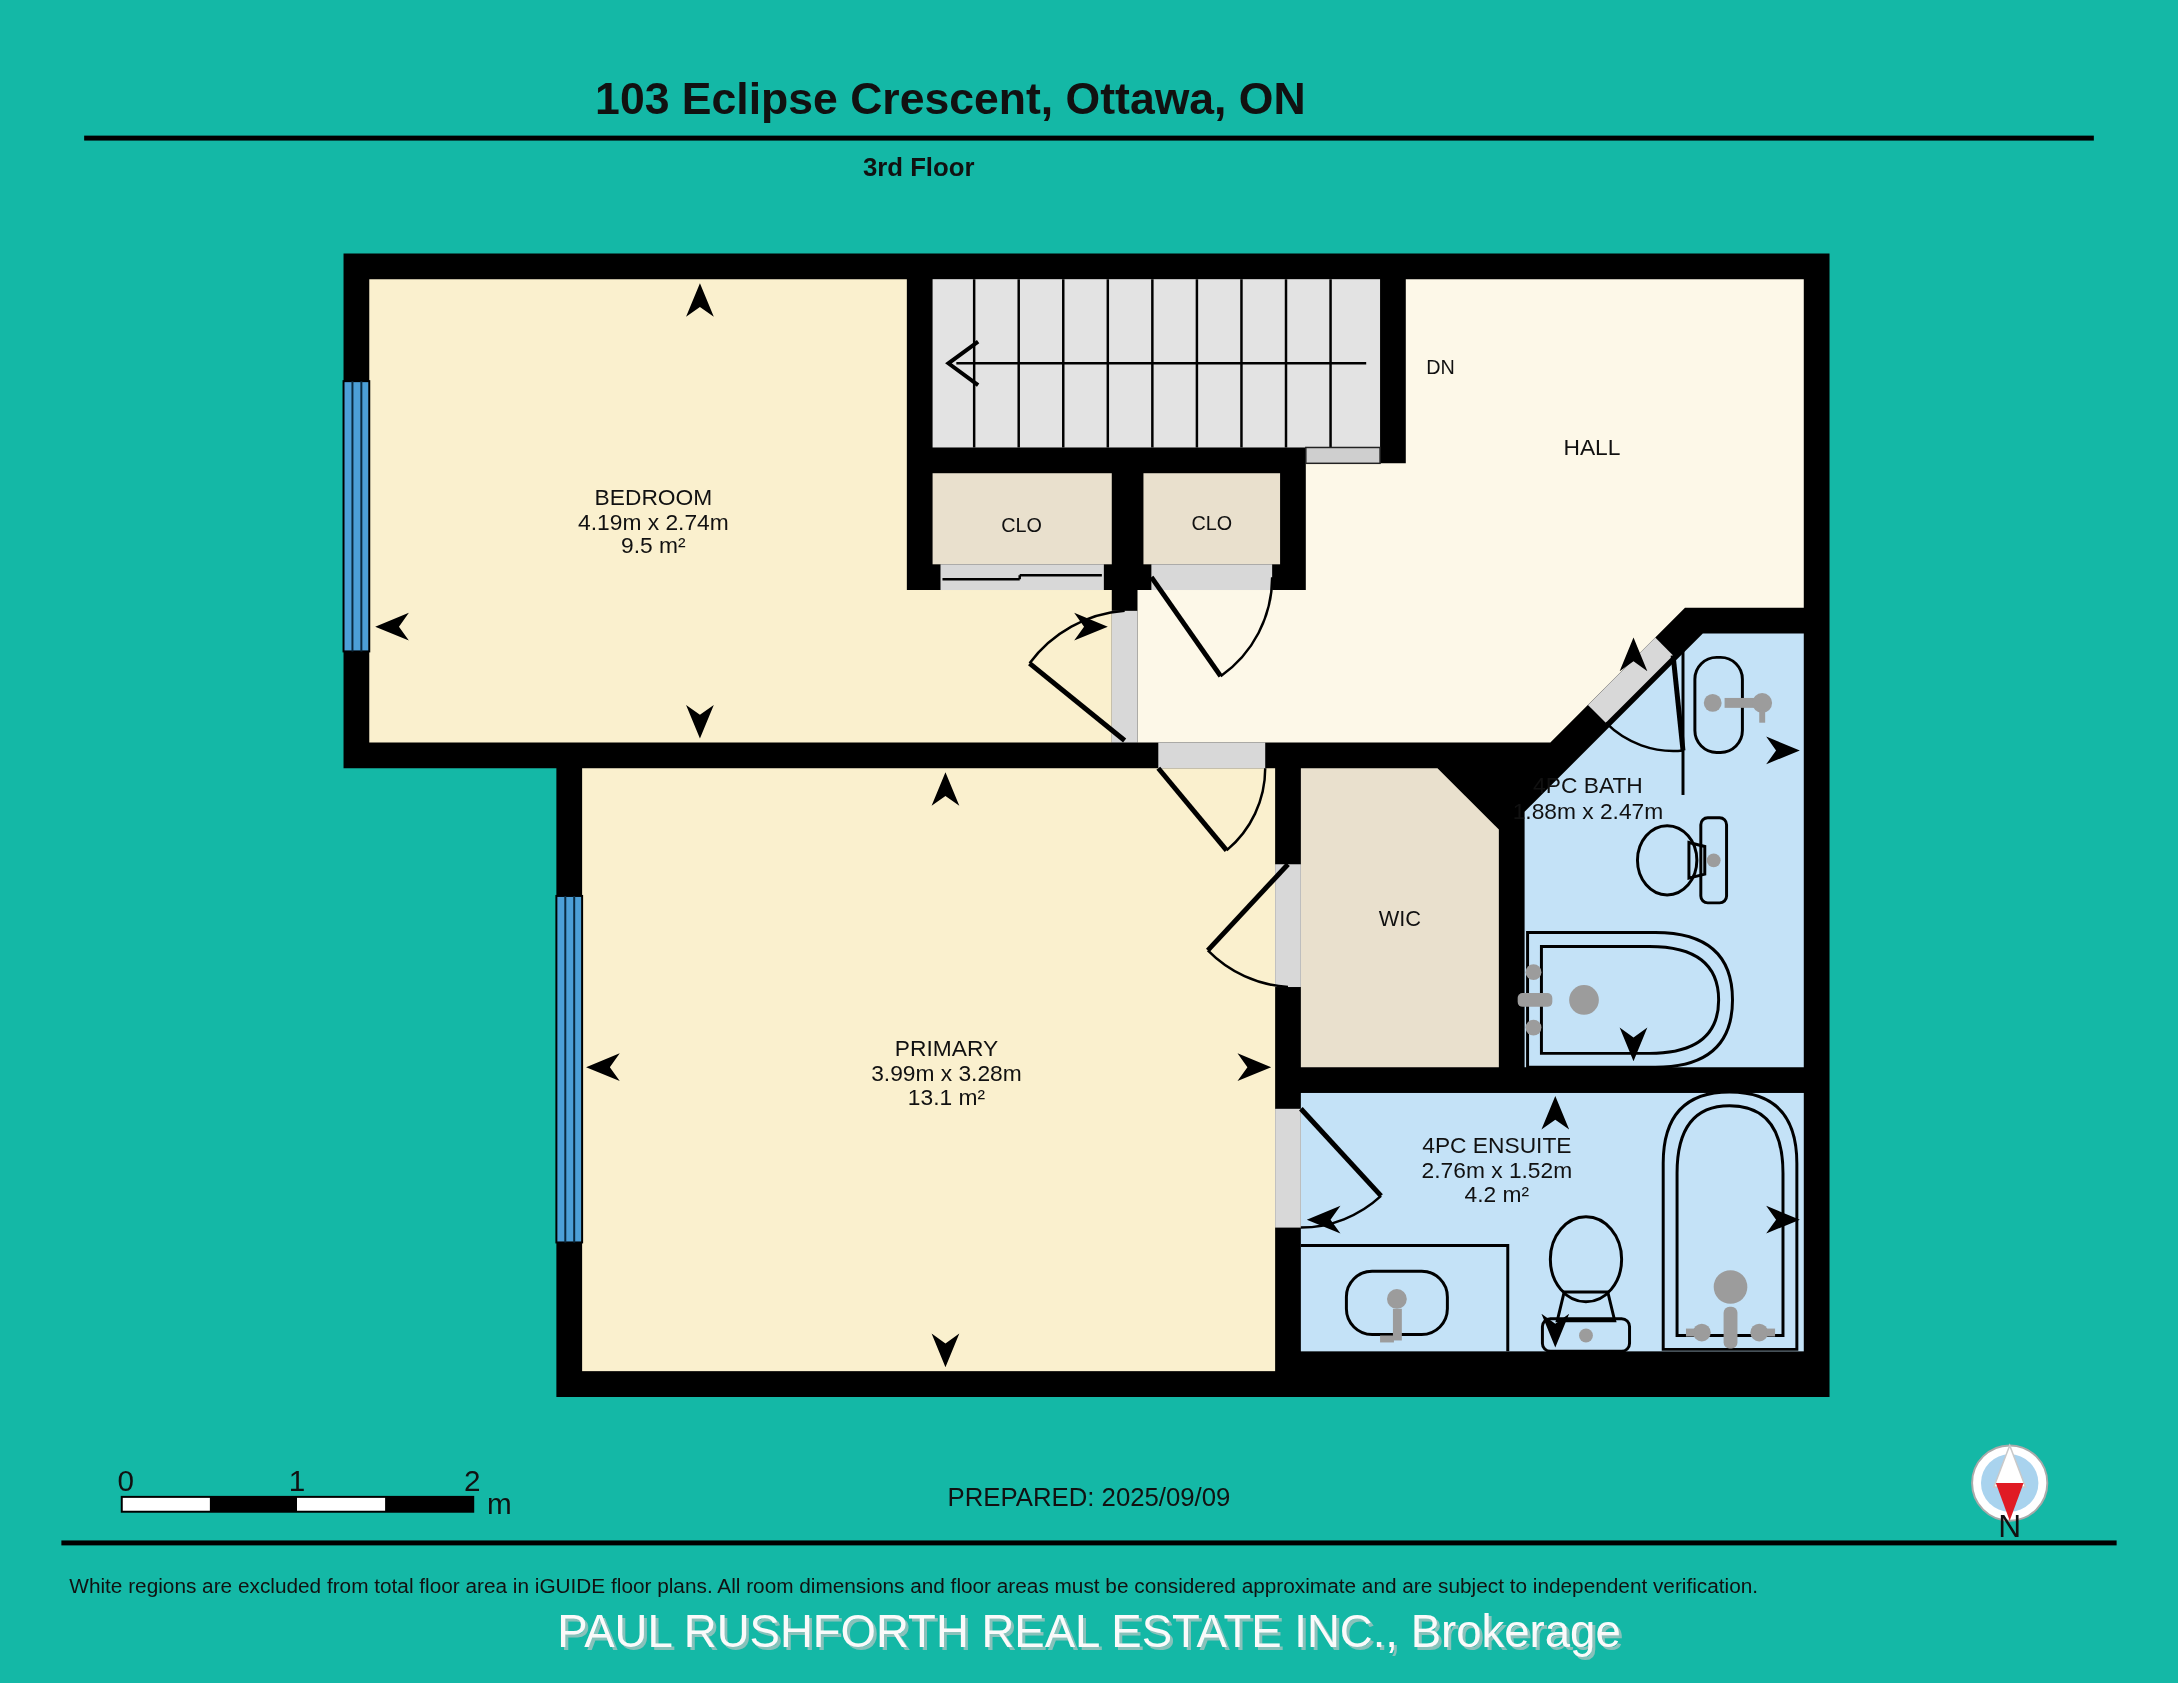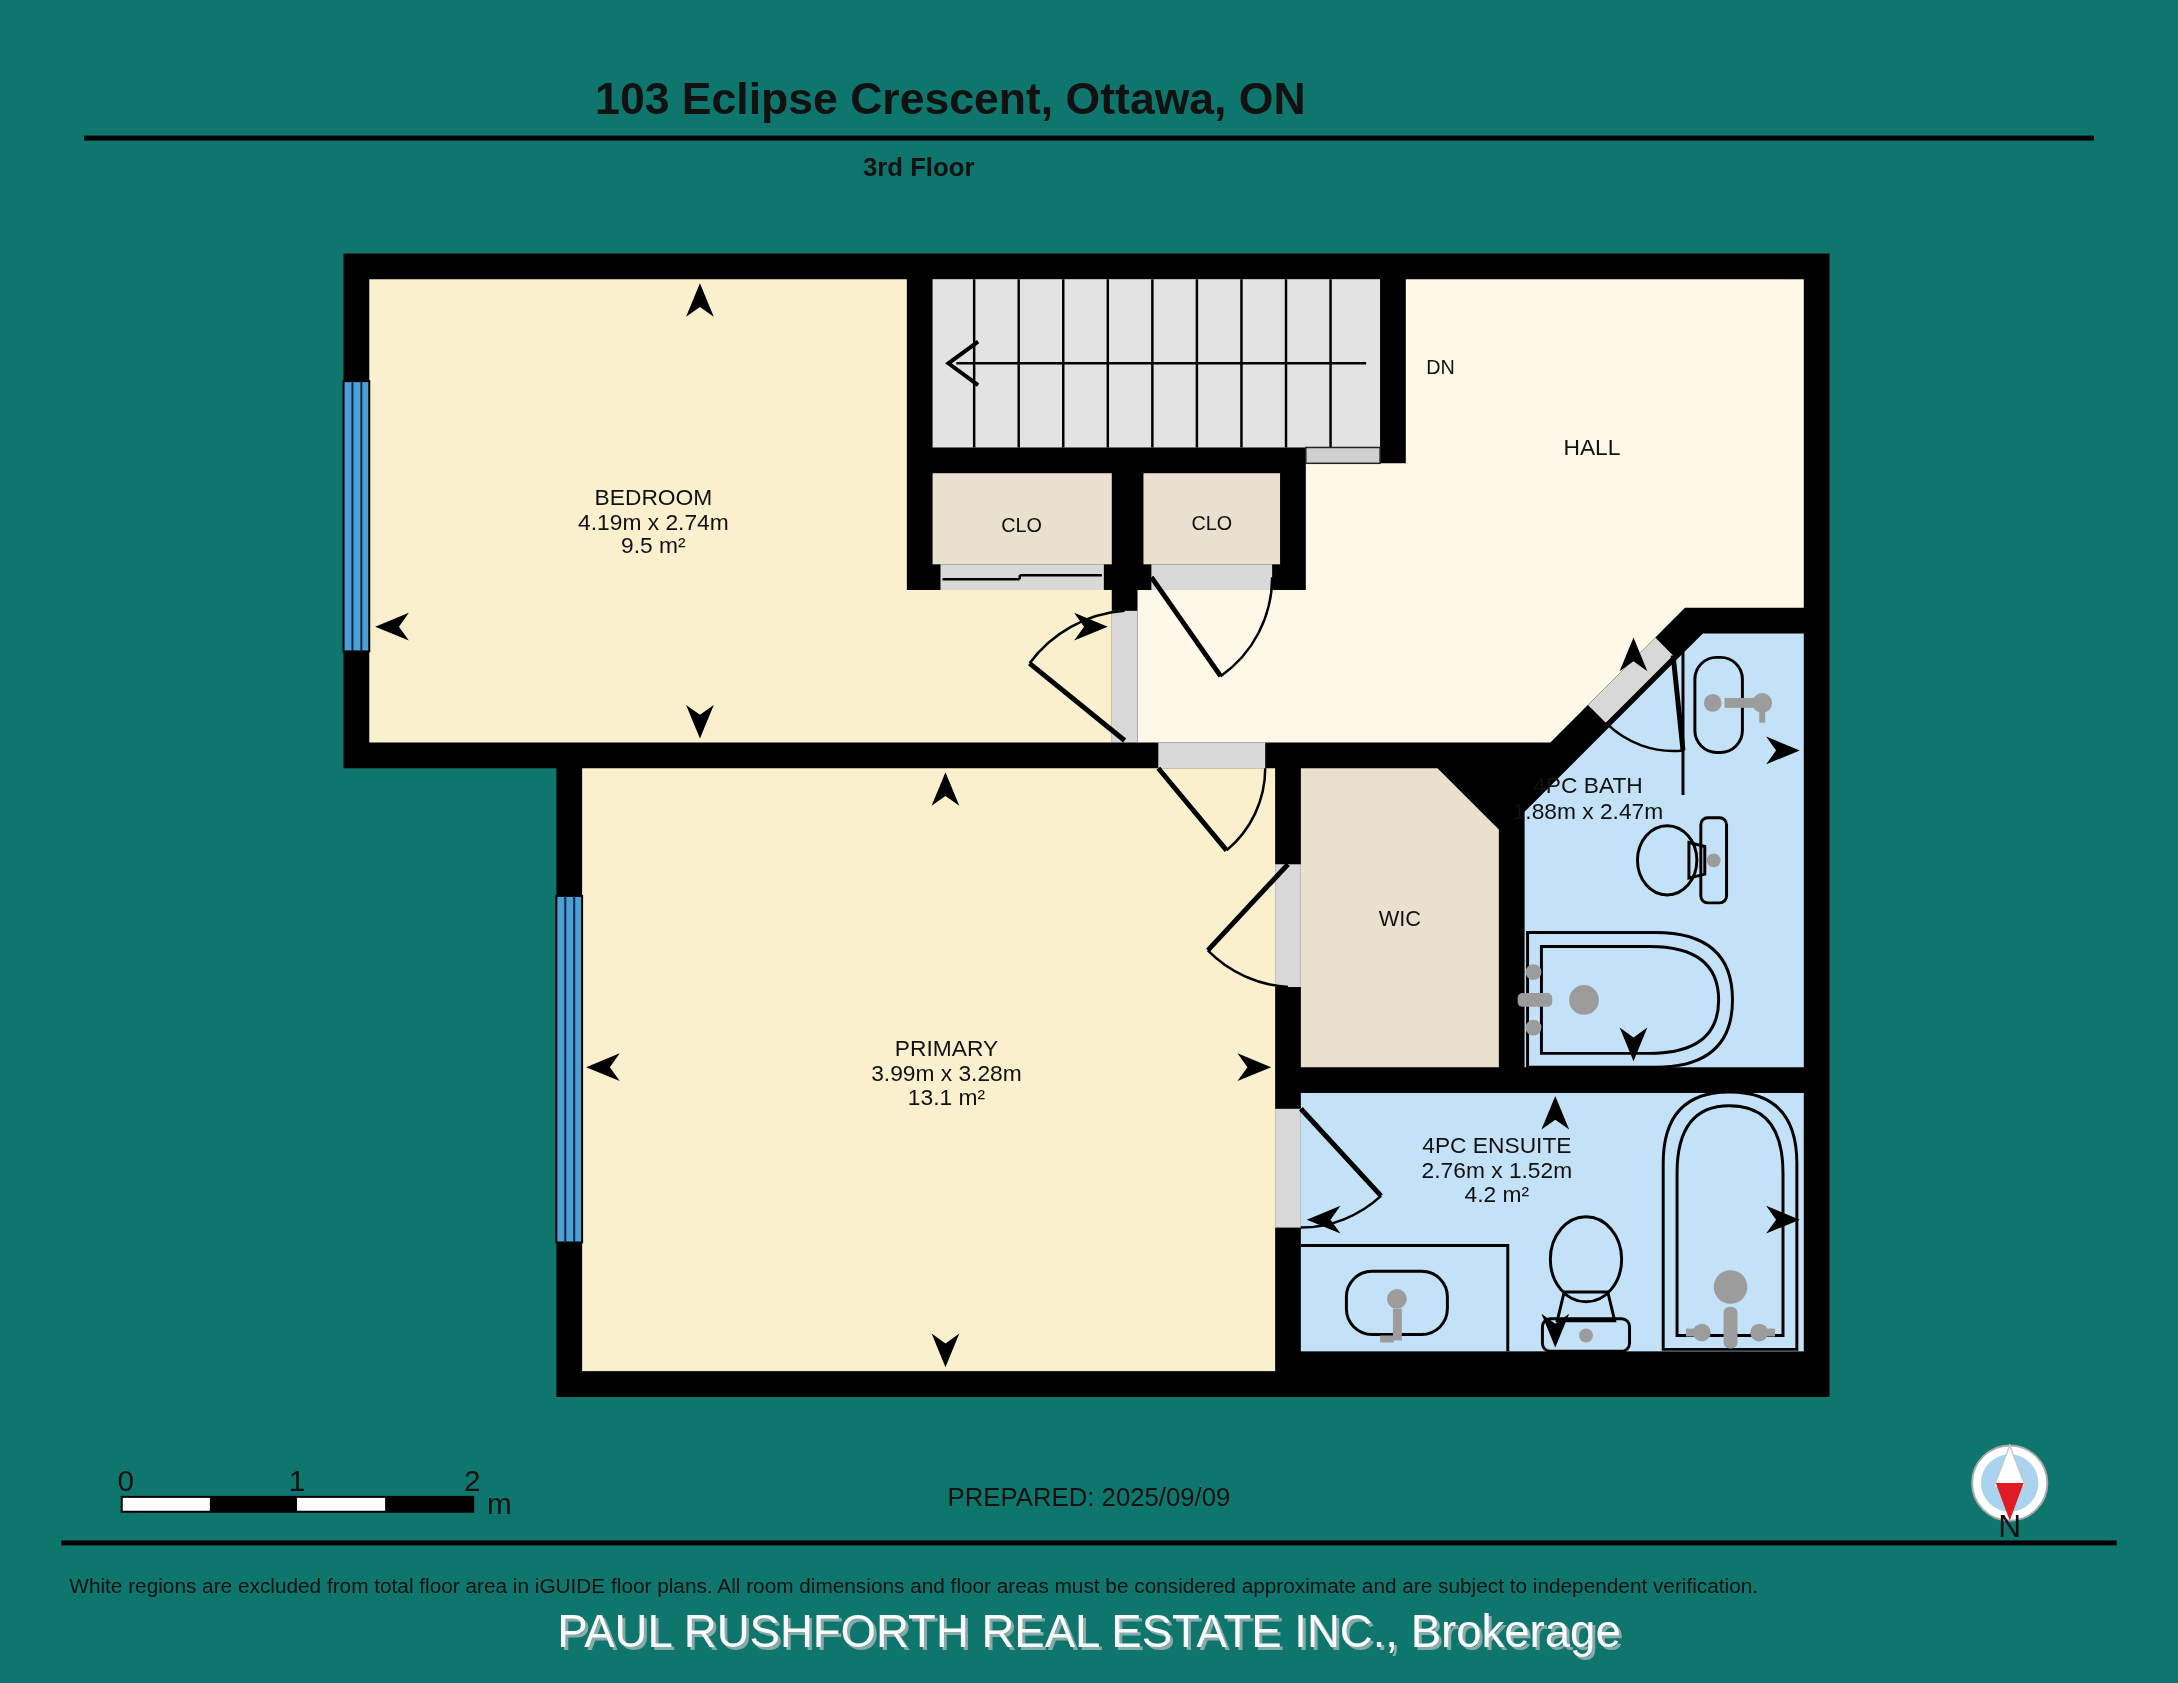--- a/index.html
+++ b/index.html
@@ -1,16 +1,16 @@
 <!DOCTYPE html>
 <html><head>
 <meta charset="utf-8">
 <style>
   html,body{margin:0;padding:0;background:#ffffff;}
-  .stage{position:relative;width:2178px;height:1683px;background:#0f766e;overflow:hidden;
+  .stage{position:relative;width:2178px;height:1683px;background:#14b8a6;overflow:hidden;
          font-family:"Liberation Sans", sans-serif;}
   svg{position:absolute;left:0;top:0;}
   text{font-family:"Liberation Sans", sans-serif;fill:#111;}
   .title{font-size:45px;font-weight:bold;}
   .subtitle{font-size:26px;font-weight:bold;}
   .room-label{font-size:23px;}
   .small-label{font-size:20px;}
   .hall-label{font-size:23px;}
   .wic-label{font-size:22px;}
   .scale-num{font-size:30px;}

